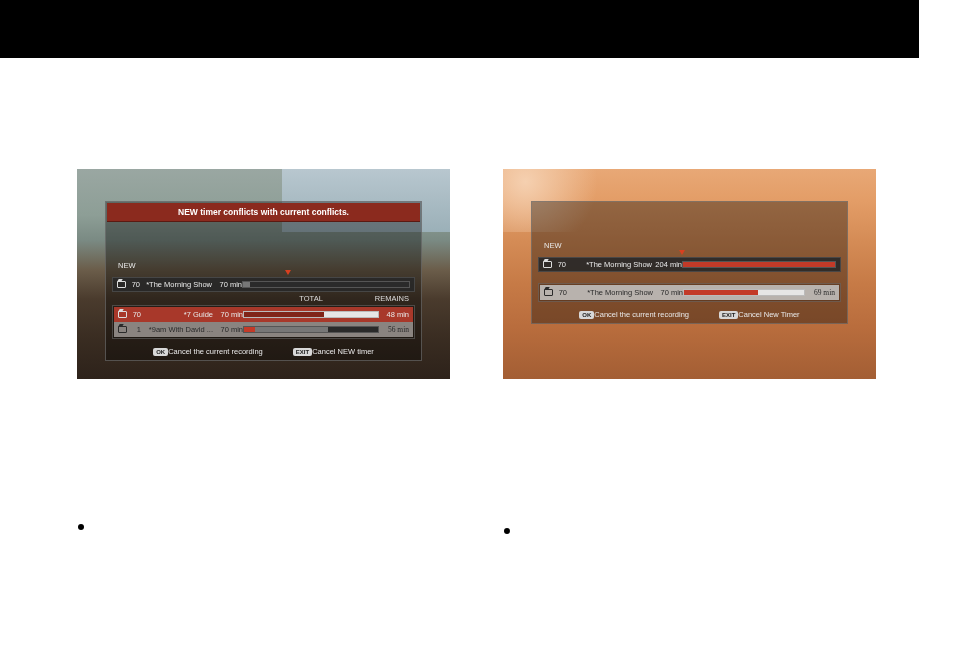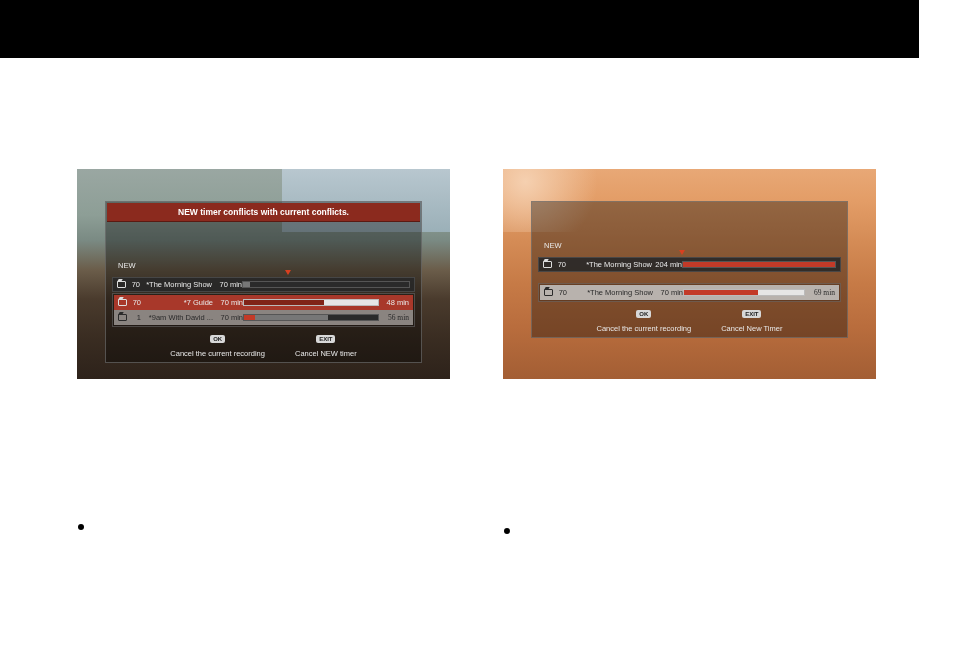--- a/index.html
+++ b/index.html
@@ -149,21 +149,21 @@
   .table-hdr .spacer { flex:1; }
   .th-total { margin-right: 52px; }
 
   .footer {
     display: flex;
     justify-content: center;
     gap: 30px;
     padding: 6px 4px 4px 4px;
     font-size: 7.5px;
   }
-  .footer .item { display: flex; align-items: center; gap: 6px; flex-direction: column; }
+  .footer .item { display: flex; align-items: center; gap: 0; }
   .btn-pill {
     display: inline-block;
     background: #d8d8d8;
     color: #222;
     font-weight: bold;
     font-size: 6px;
     padding: 1px 3px;
     border-radius: 2px;
     line-height: 1;
   }
@@ -195,20 +195,25 @@
         <div class="row row-dark">
           <span class="tv-icon"></span>
           <span class="cell ch">70</span>
           <span class="cell name">*The Morning Show</span>
           <span class="cell dur">70 min</span>
           <div class="bar-track">
             <div class="bar-seg-grey" style="width:4%"></div>
           </div>
         </div>
 
+        <div class="table-hdr">
+          <span class="spacer"></span>
+          <span class="th-total">TOTAL</span>
+          <span>REMAINS</span>
+        </div>
 
         <div class="group-border">
           <div class="row row-red">
             <span class="tv-icon"></span>
             <span class="cell ch">70</span>
             <span class="cell name">*7 Guide</span>
             <span class="cell dur">70 min</span>
             <div class="bar-track light">
               <div class="bar-fill dark" style="width:60%"></div>
             </div>

